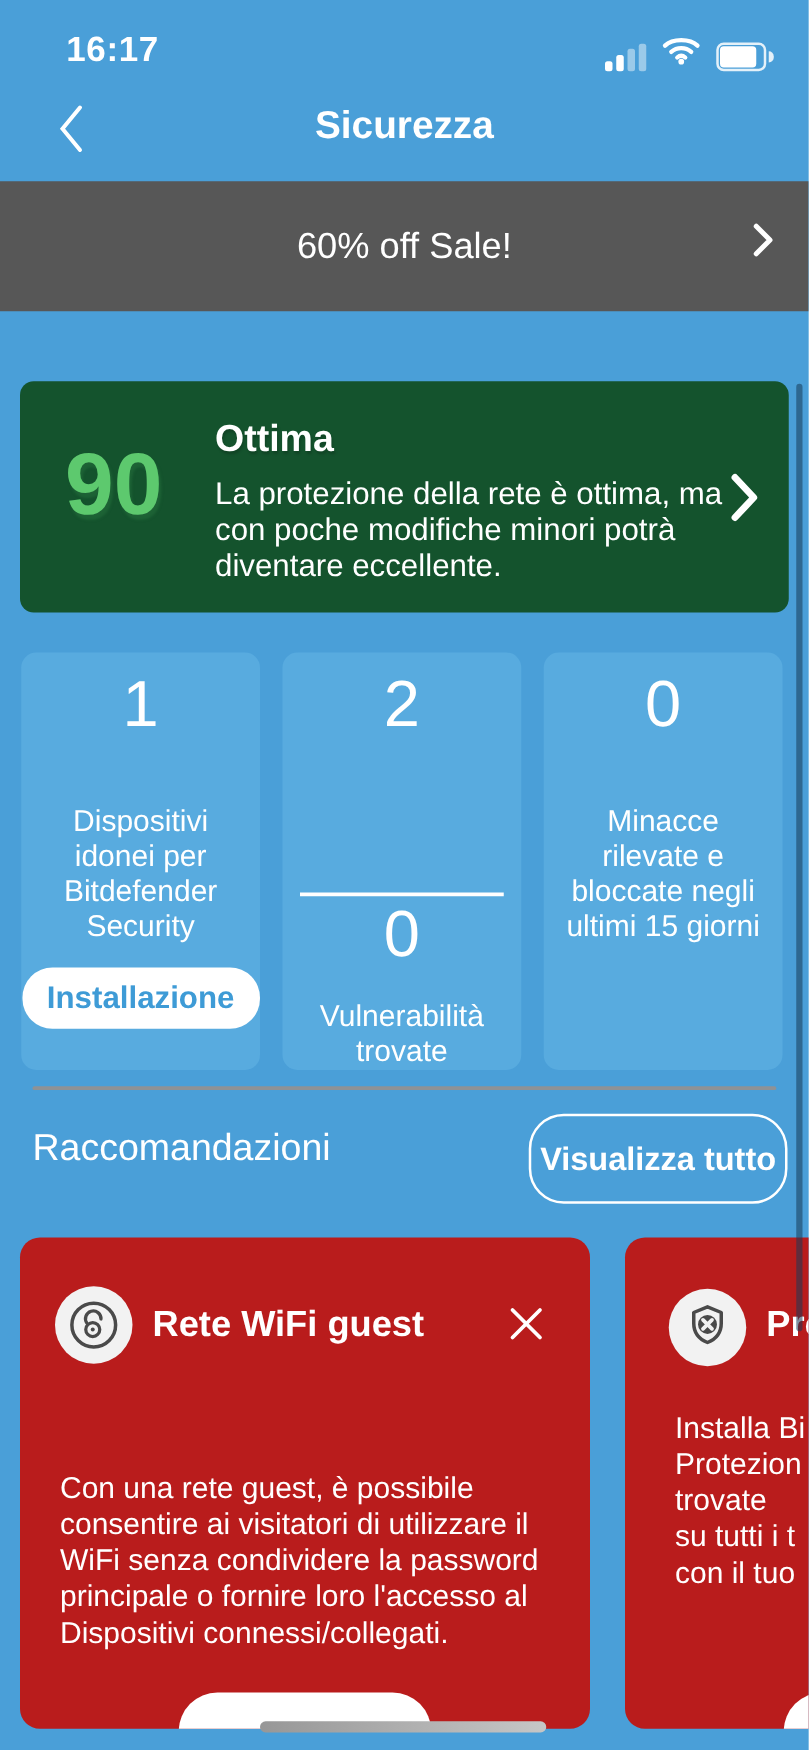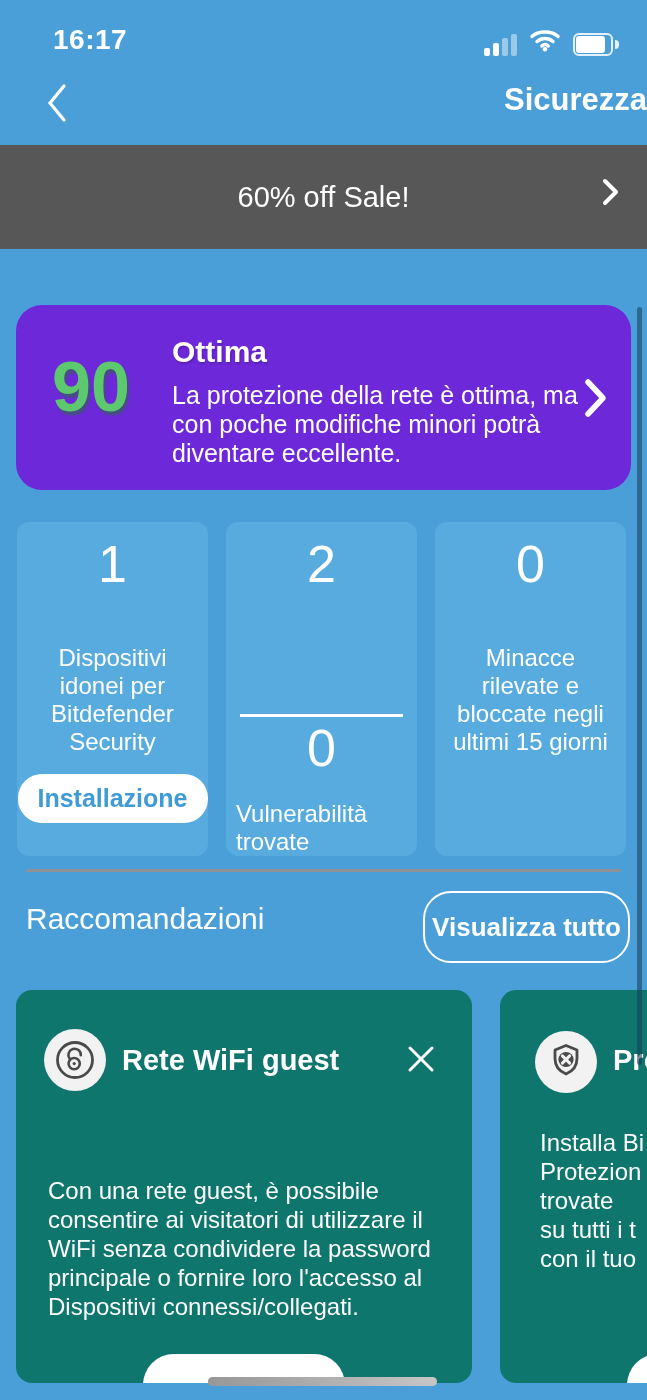--- a/index.html
+++ b/index.html
@@ -19,68 +19,68 @@
   .sigbars i.dim { background: rgba(255,255,255,.45); }
   .b1{height:8px}.b2{height:13px}.b3{height:18px}.b4{height:22px}
   .battery { position: relative; width: 46px; height: 23px; }
   .batt-body { position:absolute; left:0; top:0; width:40px; height:23px; border:2.5px solid rgba(255,255,255,.85); border-radius:6px; }
   .batt-fill { position:absolute; left:3px; top:3px; width:29px; height:17px; background:#fff; border-radius:3px; }
   .batt-tip { position:absolute; right:0; top:7px; width:4px; height:9px; background:rgba(255,255,255,.85); border-radius:0 4px 4px 0; }
 
   
   .header { position: absolute; left: 0; top: 70px; width: 647px; height: 60px; }
   .back-btn { position: absolute; left: 42px; top: 12px; width: 30px; height: 42px; cursor: pointer; }
-  .page-title { position: absolute; left: 0; top: 12px; width: 647px; text-align: right; font-size: 31px; font-weight: bold; }
+  .page-title { position: absolute; left: 0; top: 12px; width: 647px; text-align: center; font-size: 31px; font-weight: bold; }
 
   
   .banner { position: absolute; left: 0; top: 145px; width: 647px; height: 104px;
     background: #575757; display: flex; align-items: center; justify-content: center; cursor: pointer; }
   .banner-label { font-size: 29px; }
   .banner-chev { position: absolute; right: 26px; top: 32px; }
 
   
   .score-card { position: absolute; left: 16px; top: 305px; width: 615px; height: 185px;
-    background: #6d28d9; border-radius: 26px; cursor: pointer; }
+    background: #14532d; border-radius: 11px; cursor: pointer; }
   .score-value { position: absolute; left: 36px; top: 42px; font-size: 70px; font-weight: bold;
     color: #5DC96E; text-shadow: 2px 4px 2px rgba(37,112,61,.55); }
   .score-rating { position: absolute; left: 156px; top: 30px; font-size: 30px; font-weight: bold;
     text-shadow: 1px 2px 2px rgba(0,0,0,.18); }
   .score-desc { position: absolute; left: 156px; top: 76px; width: 425px; font-size: 25px; line-height: 29px; }
   .score-chev { position: absolute; right: 22px; top: 72px; }
 
   
   .stat-card { position: absolute; top: 522px; height: 334px; width: 191px;
     background: #58ABDF; border-radius: 12px; }
   .stat-1 { left: 17px; } .stat-2 { left: 226px; } .stat-3 { left: 435px; }
   .stat-num { position: absolute; left: 0; width: 100%; text-align: center;
     font-size: 52px; font-weight: 300; top: 12px; }
   .stat-label { position: absolute; left: 10px; right: 10px; text-align: center;
     font-size: 24px; line-height: 28px; }
   .lbl-1 { top: 122px; } .lbl-2 { top: 90px; } .lbl-3 { top: 122px; }
   .stat-divider { position: absolute; left: 14px; right: 14px; top: 192px; height: 2.5px; background: #fff; }
   .stat-num2 { position: absolute; left: 0; width: 100%; text-align: center;
     font-size: 52px; font-weight: 300; top: 196px; }
-  .stat-label2 { position: absolute; left: 10px; right: 10px; top: 278px; 
+  .stat-label2 { position: absolute; left: 10px; right: 10px; top: 278px; text-align: center;
     font-size: 24px; line-height: 28px; }
   .pill-btn { position: absolute; left: 50%; transform: translateX(-50%); bottom: 33px;
     background: #fff; color: #3E9BD6; font-weight: bold; font-size: 25px;
     border: none; border-radius: 24px; padding: 10px 20px; white-space: nowrap; cursor: pointer;
     font-family: "Liberation Sans", sans-serif; }
 
   
   .divider { position: absolute; left: 26px; top: 869px; width: 595px; height: 3px;
     background: #8E9296; border-radius: 2px; }
   .rec-title { position: absolute; left: 26px; top: 902px; font-size: 30px; }
   .view-all-btn { position: absolute; left: 423px; top: 891px; width: 207px; height: 72px;
     border: 2.5px solid #fff; border-radius: 28px; background: transparent; color: #fff;
     font-size: 26px; font-weight: bold; cursor: pointer; font-family: "Liberation Sans", sans-serif; }
 
   
   .rec-card { position: absolute; top: 990px; width: 456px; height: 393px;
-    background: #0f766e; border-radius: 16px; overflow: hidden; }
+    background: #b91c1c; border-radius: 16px; overflow: hidden; }
   .rec-1 { left: 16px; } .rec-2 { left: 500px; }
   .rec-icon-circle { position: absolute; left: 28px; top: 39px; width: 62px; height: 62px;
     border-radius: 50%; background: #F2F2F2; display: flex; align-items: center; justify-content: center; }
   .rec-2 .rec-icon-circle { left: 35px; top: 41px; }
   .rec-card-title { position: absolute; left: 106px; top: 54px; font-size: 29px; font-weight: 600; white-space: nowrap; }
   .rec-2 .rec-card-title { left: 113px; }
   .close-btn { position: absolute; right: 35px; top: 53px; width: 32px; height: 32px; cursor: pointer; }
   .rec-body { position: absolute; left: 32px; top: 138px; width: 405px; font-size: 24px; line-height: 29px; margin-top: 48px; }
   .rec-body-lines { position: absolute; left: 40px; top: 138px; font-size: 24px; line-height: 29px; white-space: nowrap; }
   .rec-action-btn { position: absolute; left: 50%; transform: translateX(-50%); top: 364px;

